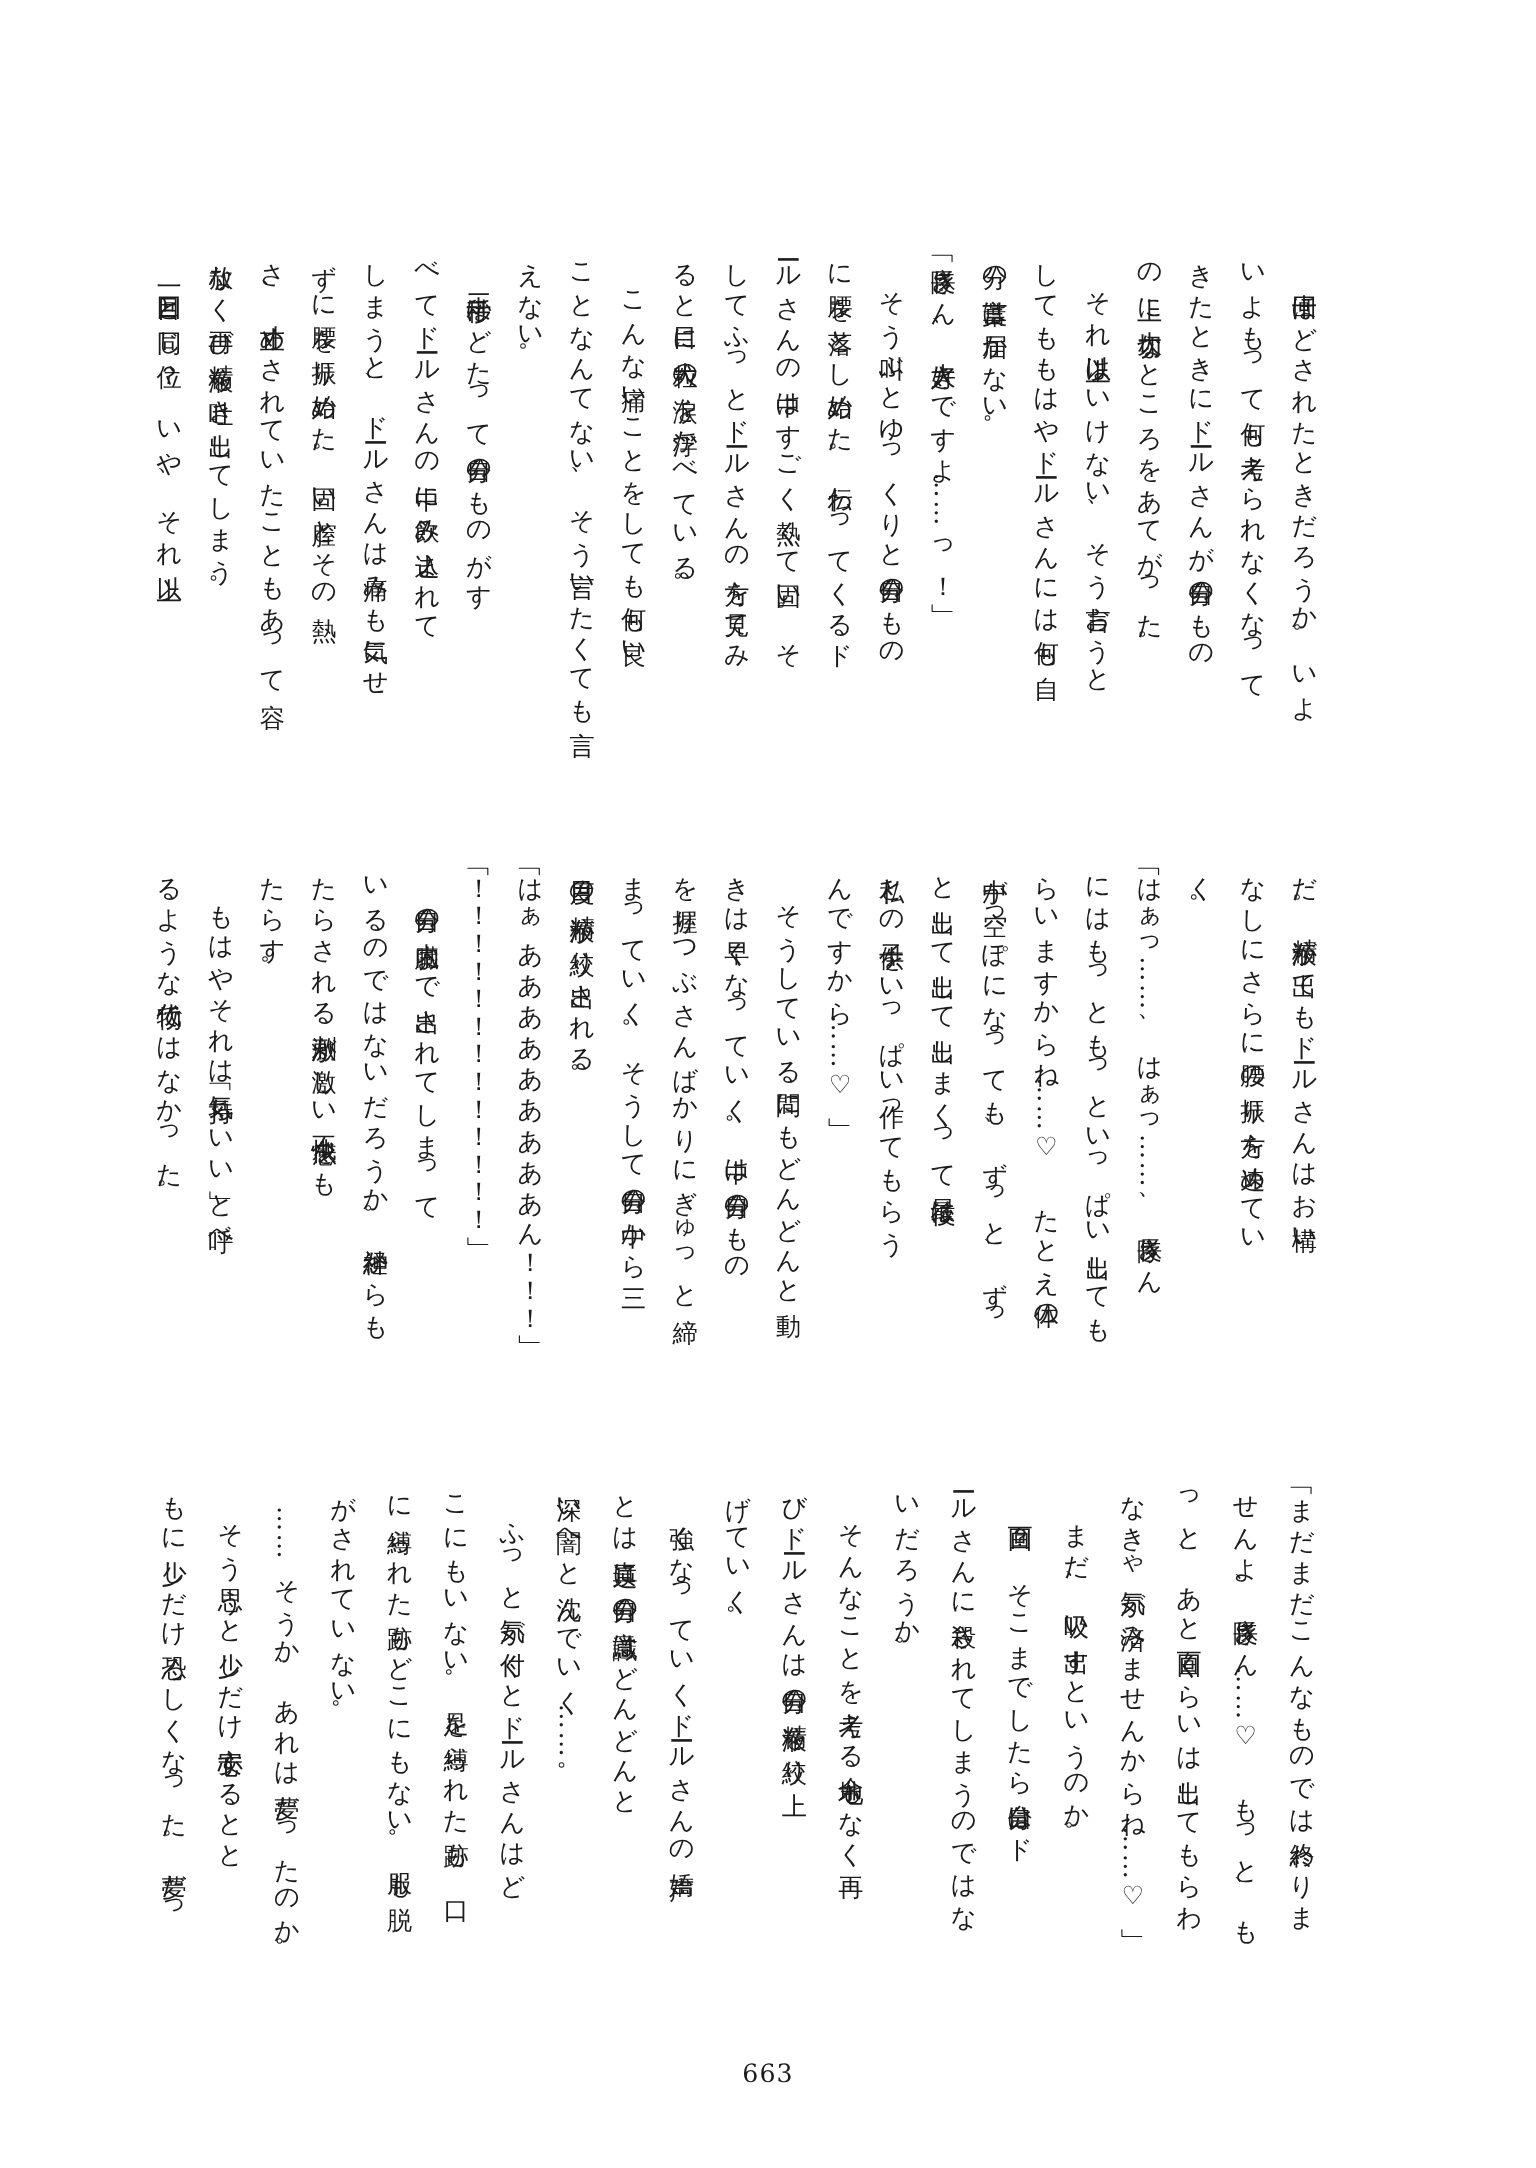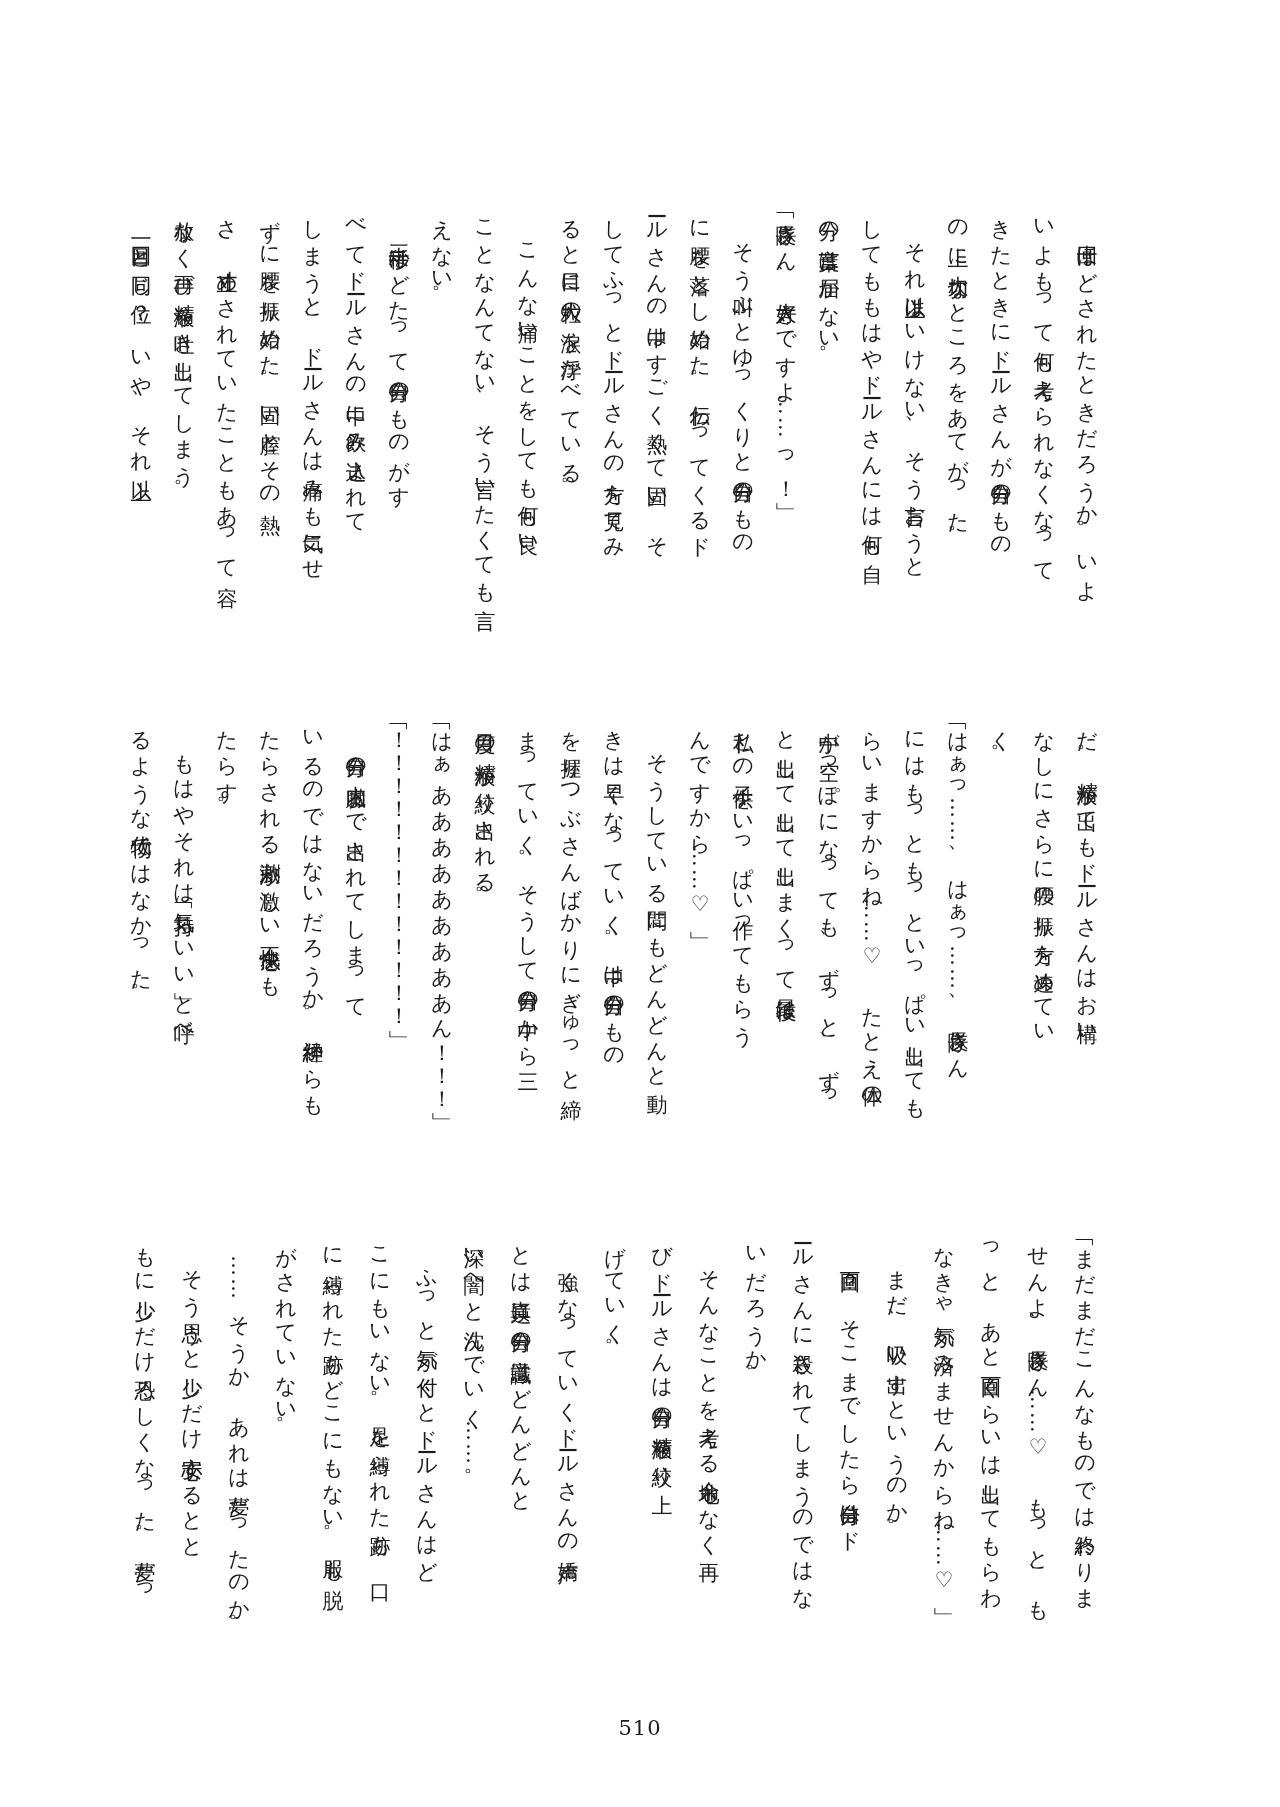--- a/index.html
+++ b/index.html
@@ -105,15 +105,15 @@
     <p>深い闇へと沈んでいく……。</p>
     <p>　ふっと気が付くとドールさんはど</p>
     <p>こにもいない。足を縛られた跡も、口</p>
     <p>に縛られた跡もどこにもない。服も脱</p>
     <p>がされていない。</p>
     <p>　……そうか、あれは夢だったのか。</p>
     <p>　そう思うと少しだけ安心するとと</p>
     <p>もに少しだけ恐ろしくなった。夢だっ</p>
   </div>
 
-  <div class="page-number">510</div>
+  <div class="page-number">663</div>
 
 </div>
 
 </body></html>

